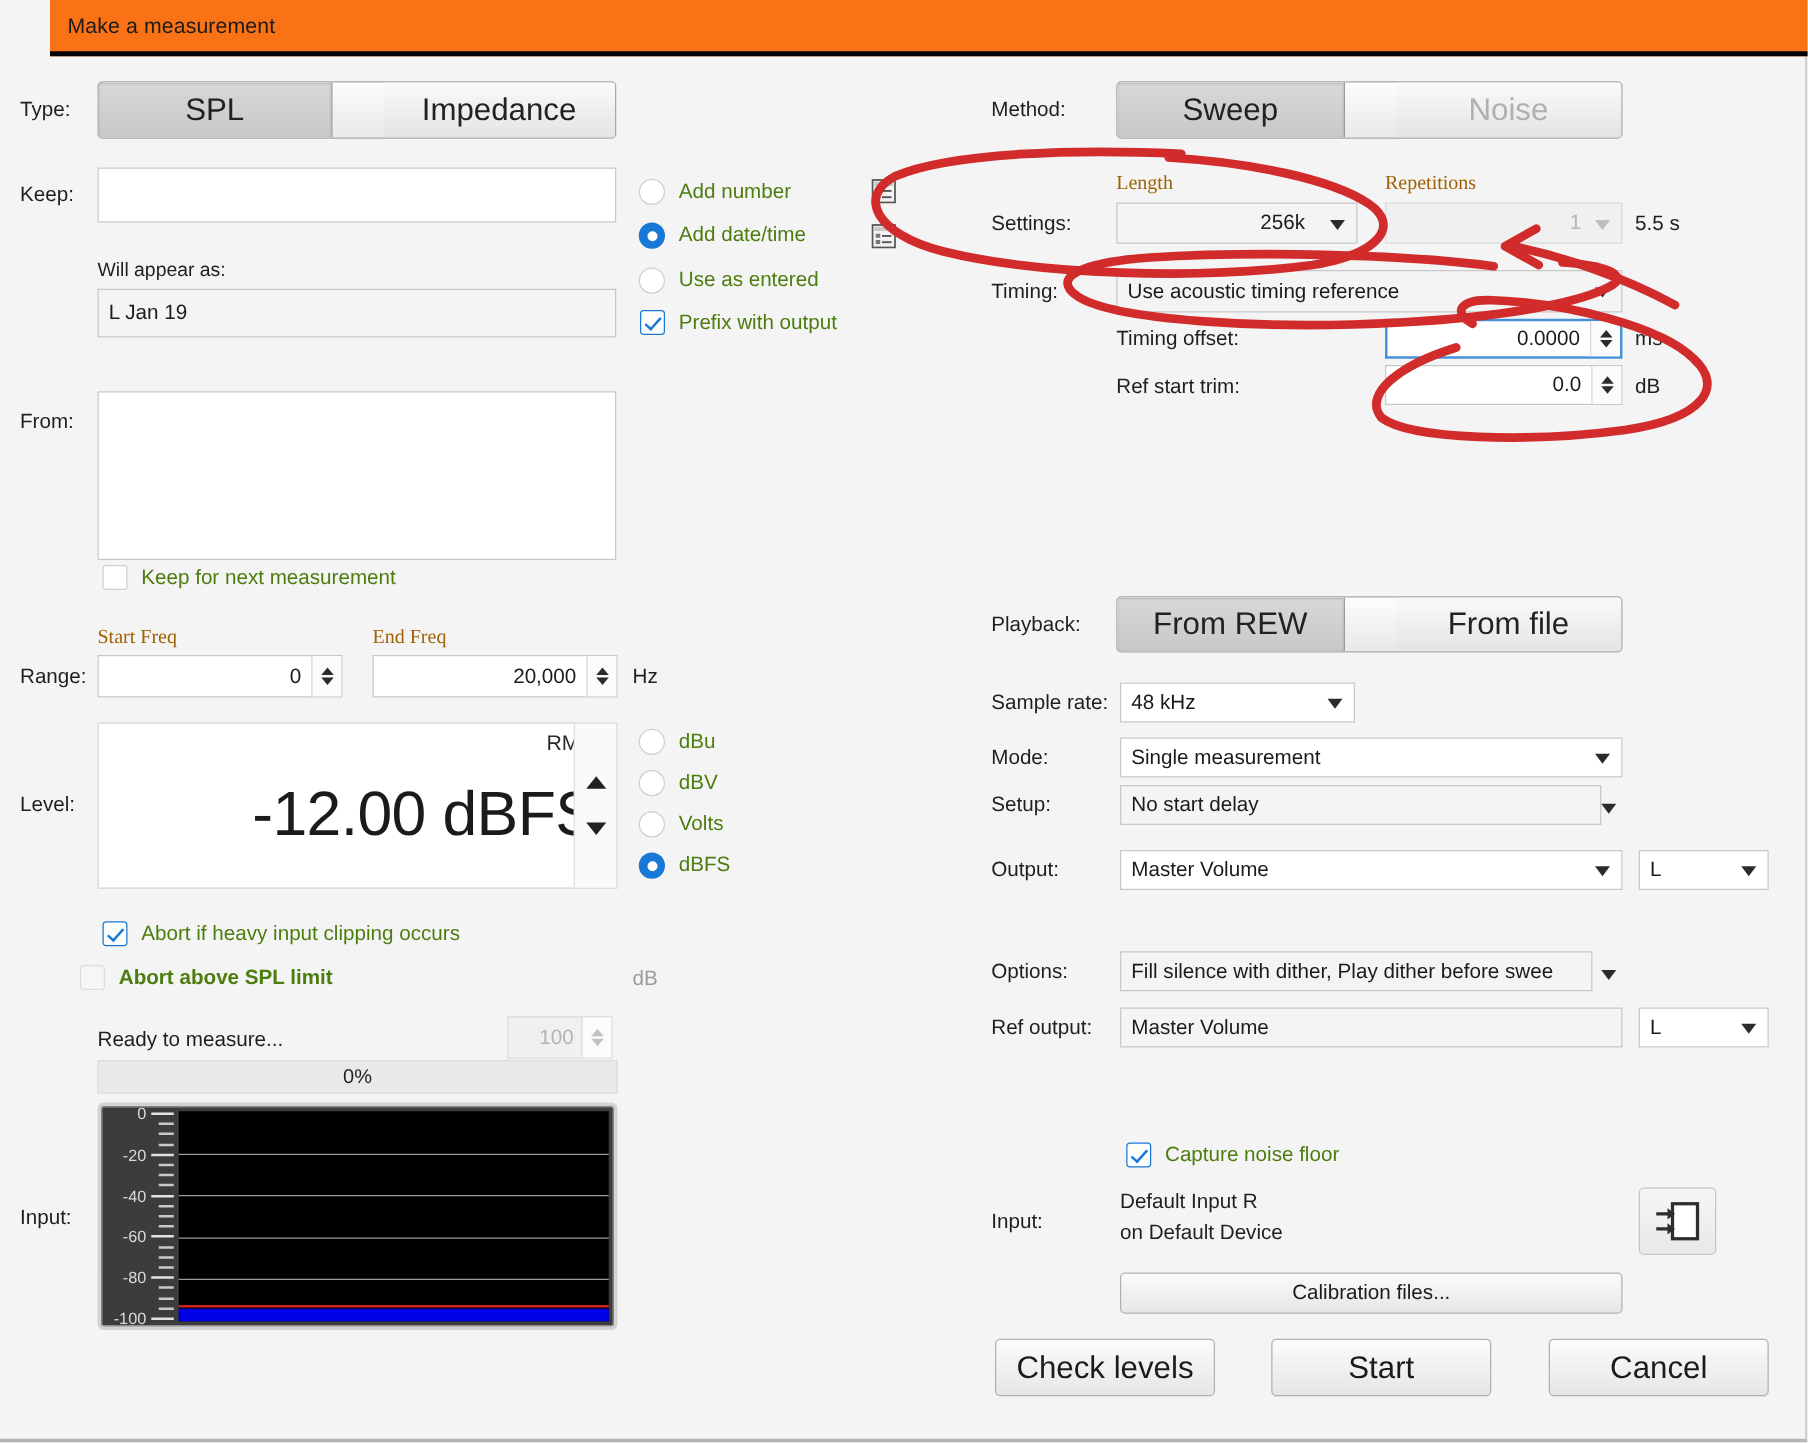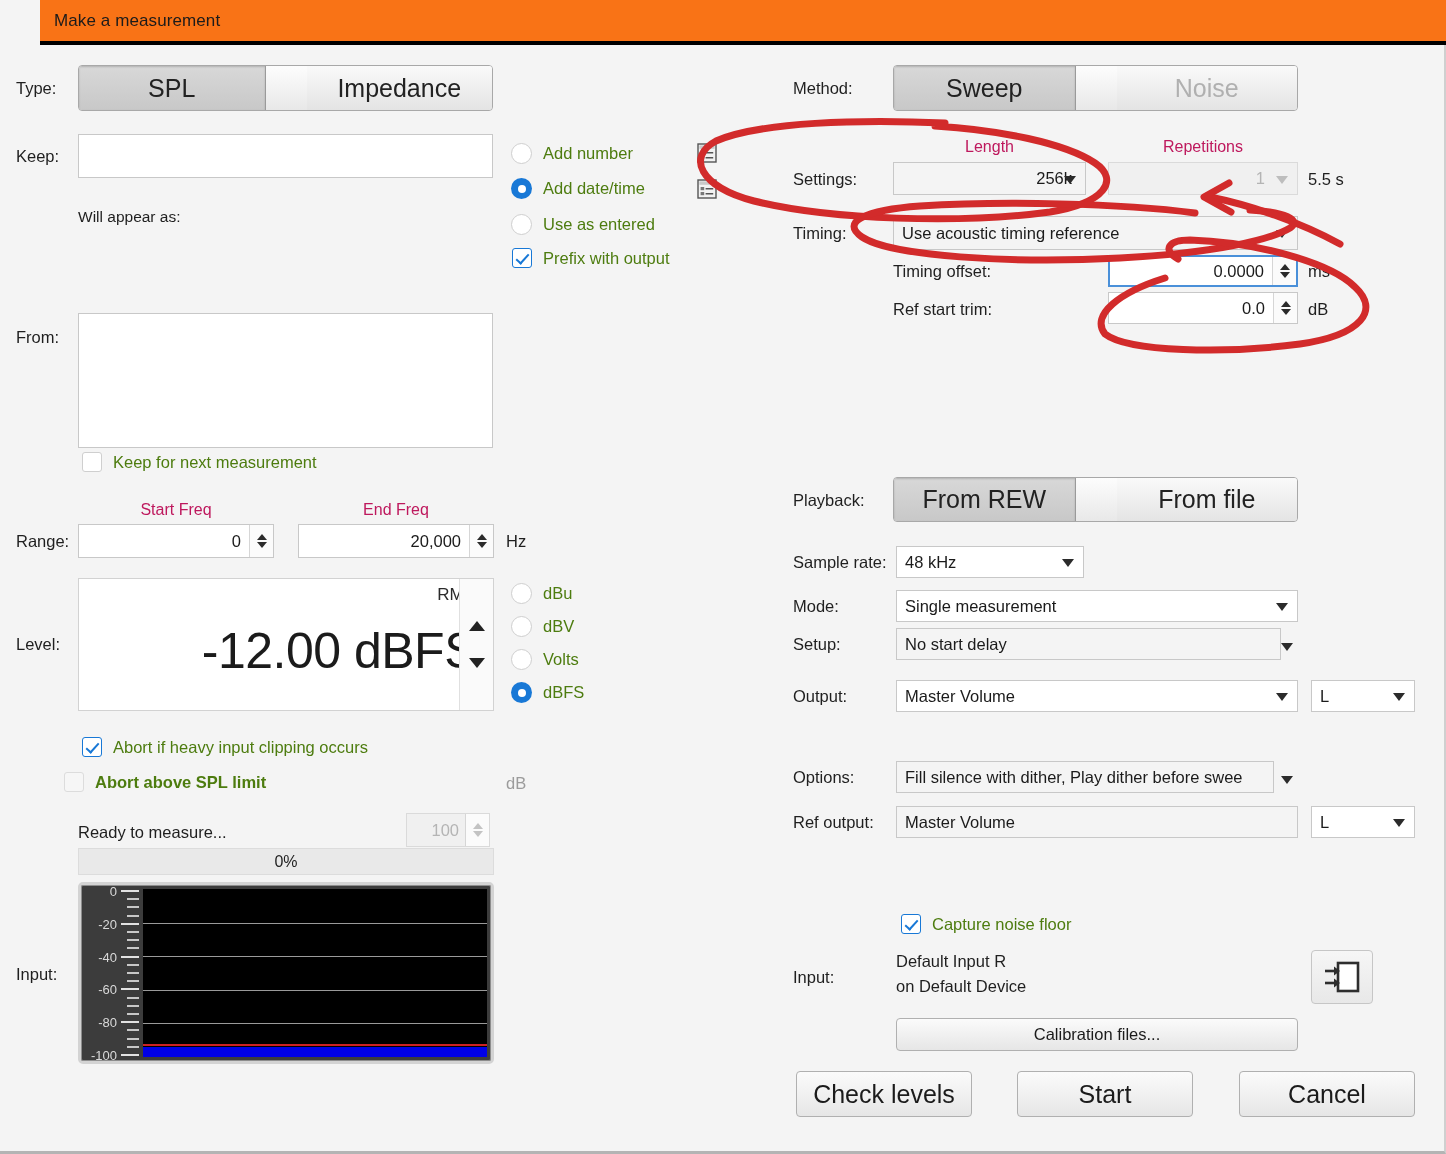--- a/index.html
+++ b/index.html
@@ -42,23 +42,24 @@
   .lbl {
     position: absolute;
     font-size: 16.5px;
     color: #1f1f1f;
     white-space: nowrap;
   }
   .lbl.dim { color: #9b9b9b; }
   .hdr {
     position: absolute;
     font-size: 16px;
-    color: #be185d;
-    text-align: center;
+    color: #a16207;
+    text-align: left;
     white-space: nowrap;
+    font-family: Liberation Serif, serif;
   }
   .field {
     position: absolute;
     background: #ffffff;
     border: 1px solid #c8c8c8;
     box-sizing: border-box;
     font-size: 16.5px;
     color: #1b1b1b;
     display: flex; align-items: center;
     padding: 0 8px;
@@ -275,20 +276,21 @@
   <div class="lbl" style="left:16px; top:79px;">Type:</div>
   <div class="seg" style="left:78px; top:65px; width:415px; height:46px;">
     <div class="sgbtn sel">SPL</div>
     <div class="sgbtn off">Impedance</div>
   </div>
 
   <div class="lbl" style="left:16px; top:147px;">Keep:</div>
   <div class="field" style="left:78px; top:134px; width:415px; height:44px;"></div>
 
   <div class="lbl" style="left:78px; top:208px; font-size:15.5px;">Will appear as:</div>
+  <div class="field readonly" style="left:78px; top:231px; width:415px; height:39px;">L Jan 19</div>
 
   <div class="radio" style="left:511px; top:143px;">
     <span class="rdot"></span>
     <span class="t">Add number</span>
   </div>
   <div class="listicon" style="left:697px; top:143px;">
     <svg width="20" height="20" viewBox="0 0 20 20">
       <rect x="1" y="1" width="18" height="18" fill="#f2f2f2" stroke="#555" stroke-width="1.4"></rect>
       <rect x="2.4" y="2.4" width="15.2" height="3.4" fill="#c9c9c9"></rect>
       <rect x="3.6" y="8" width="3.6" height="3.2" fill="#777"></rect>
@@ -444,21 +446,21 @@
   <div class="lbl" style="left:793px; top:79px;">Method:</div>
   <div class="seg" style="left:893px; top:65px; width:405px; height:46px;">
     <div class="sgbtn sel">Sweep</div>
     <div class="sgbtn off dis">Noise</div>
   </div>
 
   <div class="hdr" style="left:893px; top:138px; width:193px;">Length</div>
   <div class="hdr" style="left:1108px; top:138px; width:190px;">Repetitions</div>
 
   <div class="lbl" style="left:793px; top:170px;">Settings:</div>
-  <div class="field readonly rt" style="left:893px; top:162px; width:193px; height:33px; padding-right:13px;align-items:center;">
+  <div class="field readonly rt" style="left:893px; top:162px; width:193px; height:33px; padding-right:41px;align-items:center;">
     <span>256k</span>
     <span class="caret"></span>
   </div>
   <div class="field disabled rt" style="left:1108px; top:162px; width:190px; height:33px; padding-right:32px;">
     <span>1</span>
     <span class="caret dim"></span>
   </div>
   <div class="lbl" style="left:1308px; top:170px;">5.5 s</div>
 
   <div class="lbl" style="left:793px; top:224px;">Timing:</div>

